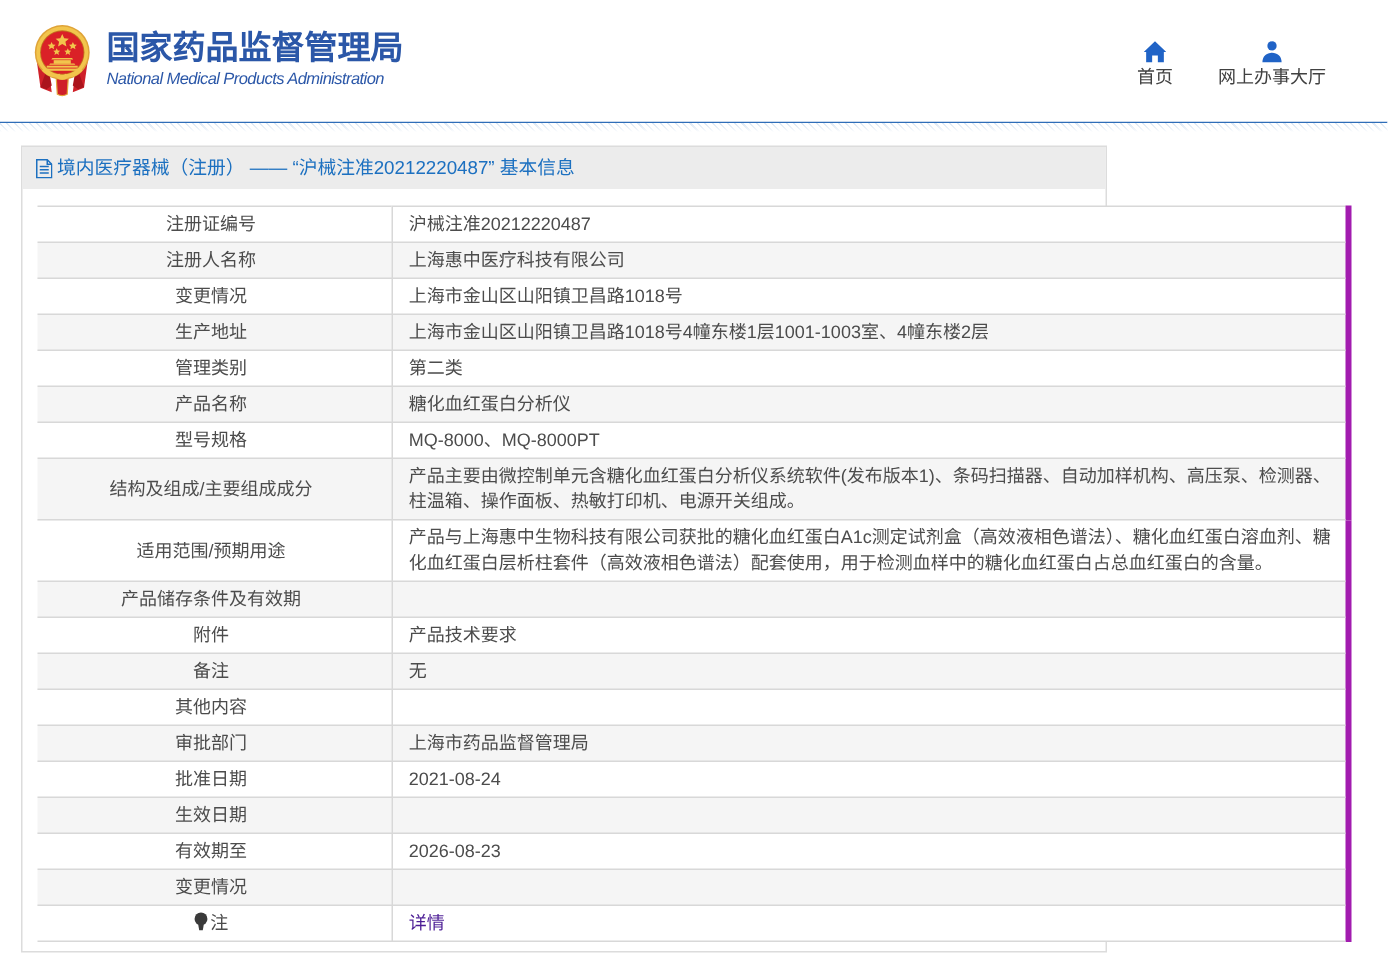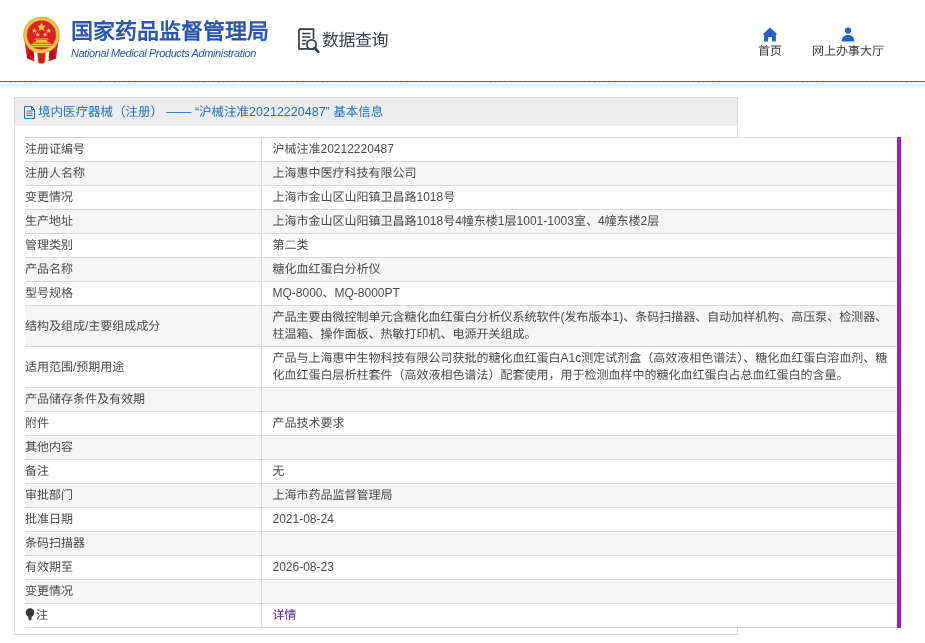--- a/index.html
+++ b/index.html
@@ -41,21 +41,21 @@
   .panel-title-bar .icon { width:11px; height:13px; display:block; }
   .panel-title { font-size:12.5px; color:#1c70c0; margin-left:3px; position:relative; top:-2px; }
 
   table.info-table { border-collapse:collapse; table-layout:fixed; margin:11px 10px 0 10px; width:876px; border-top:1px solid #d8d8d8; }
   table.info-table col.c-label { width:236px; }
   table.info-table tr { background:#ffffff; }
   table.info-table tr:nth-child(even) { background:#f5f5f5; }
   table.info-table th, table.info-table td {
     border-bottom:1px solid #d8d8d8; font-weight:normal;
     font-size:12px; line-height:17px; color:#4c4c4c; vertical-align:middle; }
-  table.info-table th { border-right:1px solid #d8d8d8; text-align:left; padding:3px 4px 3px 0; height:17px; }
+  table.info-table th { border-right:1px solid #d8d8d8; text-align:center; padding:3px 4px 3px 0; height:17px; }
   table.info-table td { border-right:4px solid #a21caf; text-align:left; padding:3px 6px 3px 11px; }
   table.info-table .bulb { display:inline-block; vertical-align:-2px; margin-right:1px; }
   table.info-table a.detail-link { color:#4c1d95; text-decoration:none; }
 </style>
 </head>
 <body>
 
 <header class="site-header">
   <div class="brand">
     <svg class="brand-emblem" viewBox="0 0 41 49" aria-hidden="true">
@@ -88,31 +88,20 @@
 
       <path d="M7.5 30.5 Q13 36.5 19 33.8 M33.5 30.5 Q28 36.5 22 33.8" fill="none" stroke="#f2c54c" stroke-width="1.5"></path>
       <path d="M17 34.5 Q20.5 36.8 24 34.5 L24 36.2 Q20.5 38.2 17 36.2 Z" fill="#f2c54c"></path>
     </svg>
     <div class="brand-text">
       <div class="brand-cn">国家药品监督管理局</div>
       <div class="brand-en">National Medical Products Administration</div>
     </div>
   </div>
 
-  <div class="section-title">
-    <svg class="icon" viewBox="0 0 24 27" aria-hidden="true">
-      <g fill="none" stroke="#363d4b" stroke-width="1.7">
-        <path d="M3 2.2 H17.5 V12 M17.5 21.8 H3 V2.2"></path>
-        <path d="M6 6.5 H14.5 M6 10 H14.5 M6 13.5 H10.5 M6 17 H9.5" stroke-width="1.4"></path>
-      </g>
-      <circle cx="15.5" cy="17.5" r="4.6" fill="#fff" stroke="#363d4b" stroke-width="1.8"></circle>
-      <path d="M18.8 21 L22.3 24.8" stroke="#363d4b" stroke-width="2.6" stroke-linecap="round"></path>
-    </svg>
-    <span class="label">数据查询</span>
-  </div>
 
   <nav class="top-nav">
     <a class="nav-home" href="#">
       <svg class="nav-icon" viewBox="0 0 16 15" width="16" height="15" aria-hidden="true">
         <path d="M8 0.5 L15.5 7.6 L13.9 7.6 L13.9 14.5 L9.9 14.5 L9.9 10 L6.1 10 L6.1 14.5 L2.1 14.5 L2.1 7.6 L0.5 7.6 Z" fill="#2063c6"></path>
       </svg>
       <span class="nav-label">首页</span>
     </a>
     <a class="nav-hall" href="#">
       <svg class="nav-icon" viewBox="0 0 16 15" width="16" height="15" aria-hidden="true">
@@ -181,37 +170,37 @@
           </tr>
           <tr>
             <th><span>产品储存条件及有效期</span></th>
             <td></td>
           </tr>
           <tr>
             <th><span>附件</span></th>
             <td>产品技术要求</td>
           </tr>
           <tr>
-            <th><span>其他内容</span></th>
-            <td></td>
-          </tr>
-          <tr>
             <th><span>备注</span></th>
             <td>无</td>
           </tr>
           <tr>
+            <th><span>其他内容</span></th>
+            <td></td>
+          </tr>
+          <tr>
             <th><span>审批部门</span></th>
             <td>上海市药品监督管理局</td>
           </tr>
           <tr>
             <th><span>批准日期</span></th>
             <td>2021-08-24</td>
           </tr>
           <tr>
-            <th><span>条码扫描器</span></th>
+            <th><span>生效日期</span></th>
             <td></td>
           </tr>
           <tr>
             <th><span>有效期至</span></th>
             <td>2026-08-23</td>
           </tr>
           <tr>
             <th><span>变更情况</span></th>
             <td></td>
           </tr>

